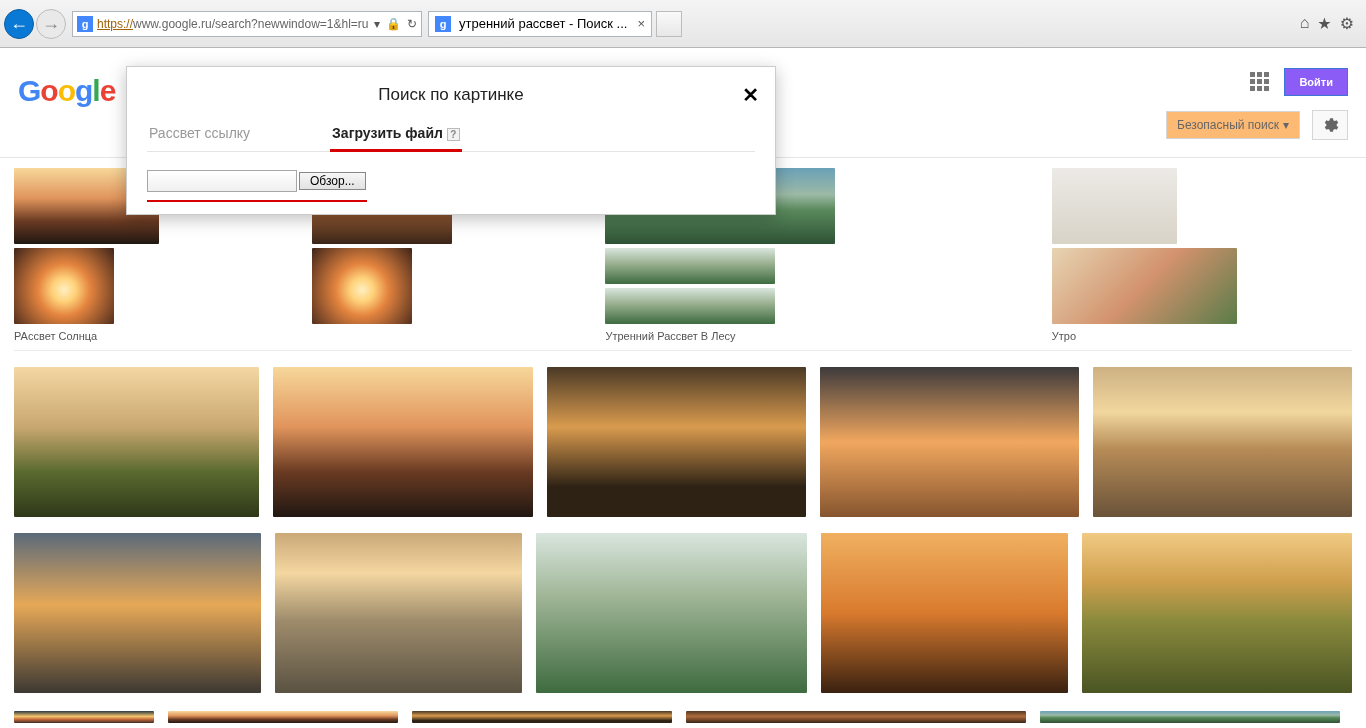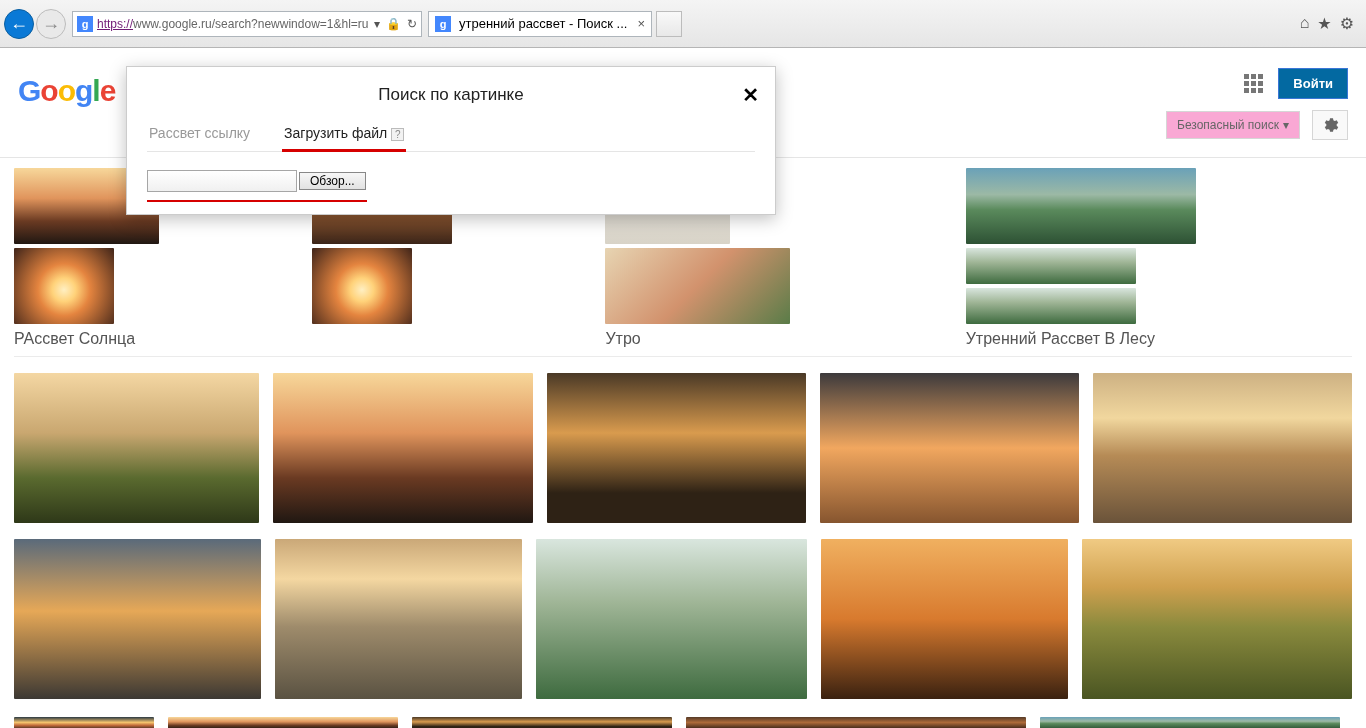--- a/index.html
+++ b/index.html
@@ -7,69 +7,69 @@
 
   
   .ie-bar { height: 48px; background: linear-gradient(#f4f4f4,#e6e6e6); border-bottom: 1px solid #b5b5b5; display: flex; align-items: center; padding: 0 4px; position: relative; }
   .ie-nav { display: flex; align-items: center; gap: 2px; }
   .nav-circle { width: 30px; height: 30px; border-radius: 50%; display:flex; align-items:center; justify-content:center; font-size:18px; font-weight:bold; }
   .nav-back { background:#0a79d6; color:#fff; border:1px solid #0a5ea0; }
   .nav-fwd { background:#e9e9e9; color:#888; border:1px solid #bcbcbc; }
   .addr-wrap { margin-left:6px; display:flex; align-items:center; background:#fff; border:1px solid #aeb5bb; height:26px; width:350px; padding:0 4px; }
   .favicon-g { width:16px; height:16px; background:#4387fd; color:#fff; font-size:11px; font-weight:bold; display:flex;align-items:center;justify-content:center; margin-right:4px;}
   .addr { flex:1; font-size:12px; color:#666; overflow:hidden; white-space:nowrap; }
-  .addr-black { color:#701a75;text-decoration:underline; }
+  .addr-black { color:#a16207;text-decoration:underline; }
   .addr-icons { display:flex; gap:6px; color:#555; font-size:12px; margin-left:4px;}
   .tab { margin-left:6px; display:flex; align-items:center; background:#fff; border:1px solid #aeb5bb; height:26px; padding:0 6px; gap:4px; }
   .tab-x { color:#555; margin-left:6px; cursor:pointer; }
   .new-tab { width:26px; height:26px; border:1px solid #bcbcbc; background:linear-gradient(#f9f9f9,#e8e8e8); margin-left:4px; }
   .wb-row { position:absolute; right:2px; top:2px; display:flex;}
   .wb { width:28px; height:20px; border:1px solid #555; display:flex; align-items:center; justify-content:center; font-size:11px; background:linear-gradient(#f0f0f0,#d8d8d8); margin-left:-1px;}
   .wb.close { background:linear-gradient(#e06a5a,#d03c28); color:#fff; border-color:#8f2a1e;}
   .wb svg { width:10px; height:10px; }
 
   .ie-right-icons { margin-left:auto; display:flex; gap:8px; color:#555; font-size:16px; padding-right:8px;}
   .ie-right-icons span { cursor:pointer; }
 
   
   .g-header { padding: 22px 18px 0 18px; display:flex; align-items:flex-start; position:relative; height:110px; border-bottom:1px solid #e5e5e5;}
   .g-logo { font-size:30px; font-weight:bold; letter-spacing:-1px; margin-top:4px;}
   .lg-b{color:#4285f4;} .lg-r{color:#ea4335;} .lg-y{color:#fbbc05;} .lg-g{color:#34a853;}
 
   .g-right { position:absolute; right:18px; top:20px; display:flex; align-items:center; gap:14px;}
   .apps-grid { width:20px; height:20px; display:grid; grid-template-columns:repeat(3,5px); grid-template-rows:repeat(3,5px); gap:2px;}
   .apps-grid i { background:#777; display:block; width:5px; height:5px;}
-  .signin-btn { background:#0369a1; color:#fff; padding:7px 14px; font-size:13px; font-weight:bold; border:1px solid #3a76d6; cursor:pointer;}
+  .signin-btn { background:#8b5cf6; color:#fff; padding:7px 14px; font-size:11px; font-weight:bold; border:1px solid #3a76d6; cursor:pointer;}
 
   .toolbar-row { position:absolute; right:18px; top:62px; display:flex; gap:12px; align-items:center;}
-  .safe-search { border:1px solid #d6d6d6; padding:6px 10px; color:#666; background:#f9a8d4; font-size:12px; display:flex; gap:4px; align-items:center;}
+  .safe-search { border:1px solid #d6d6d6; padding:6px 10px; color:#666; background:#fdba74; font-size:12px; display:flex; gap:4px; align-items:center;}
   .gear-btn { border:1px solid #d6d6d6; width:36px; height:30px; display:flex; align-items:center; justify-content:center; color:#666; background:#f9f9f9;}
 
   
   .sbi-dialog { position:absolute; left:126px; top:66px; width:650px; background:#fff; border:1px solid #ccc; box-shadow:0 4px 16px rgba(0,0,0,0.25); padding:18px 20px 22px; z-index:50;}
   .sbi-title { font-size:17px; color:#222; margin-bottom:14px;text-align:center;}
   .sbi-close { position:absolute; right:16px; top:16px; font-size:20px; font-weight:bold; cursor:pointer;}
   .sbi-tabs { display:flex; gap:30px; border-bottom:1px solid #e5e5e5; margin-bottom:18px; position:relative;}
   .sbi-tab { color:#999; font-size:14px; padding:6px 2px 10px; cursor:pointer; position:relative;}
-  .sbi-tab.active { color:#222; font-weight:normal; }
+  .sbi-tab.active { color:#222; font-weight:bold;margin-left:48px; }
   .sbi-tab.active::after { content:""; position:absolute; left:0; right:0; bottom:-1px; height:3px; background:#d60000;}
   .help-q { display:inline-block; width:13px; height:13px; border:1px solid #bbb; background:#f2f2f2; color:#888; font-size:10px; text-align:center; line-height:12px; margin-left:4px;}
   .file-row { display:flex; align-items:center; gap:2px; }
   .file-input { width:150px; height:22px; border:1px solid #a6a6a6; background:linear-gradient(#fff,#f0f0f0); }
   .browse-btn { height:18px; border:1px solid #888; background:linear-gradient(#f7f7f7,#e2e2e2); padding:0 10px; font-size:12px; cursor:pointer;}
   .file-wrap { position:relative; width:380px;}
   .file-wrap .red-line { position:absolute; left:0; width:220px; height:2px; background:#d60000; top:30px;}
 
   
   .results { padding: 10px 14px 0; }
   .related-row { display:flex; gap:60px; padding-bottom:8px; border-bottom:1px solid #ebebeb;}
   .related-group { }
   .rel-thumbs { display:flex; gap:4px; flex-wrap:wrap; }
   .thumb { background:#ccc; border-radius:1px; position:relative; overflow:hidden;}
-  .rel-label { margin-top:6px; color:#545454; font-size:16px; }
+  .rel-label { margin-top:6px; color:#545454; font-size:11px; }
   .sunset1 { background:linear-gradient(180deg,#2a3944 0%, #f6c56e 45%, #c0693a 70%, #3f2b22 100%);}
   .sunset2 { background:radial-gradient(circle at 50% 55%, #ffefc2 0%, #ffd27a 18%, #e4843f 40%, #3f2419 100%);}
   .sunset3 { background:linear-gradient(180deg,#f7d79a 0%, #e0945c 40%, #6a3a22 70%, #201712 100%);}
   .city { background:linear-gradient(180deg,#553a27 0%, #ae6b3a 45%, #3a2418 100%);}
   .lake { background:linear-gradient(180deg,#6aa1b8 0%, #9cb9a5 35%, #5a8a5c 55%, #2d5134 100%);}
   .forest { background:linear-gradient(180deg,#d9e6de 0%, #9fb596 40%, #3e6b3f 100%);}
   .morning { background:linear-gradient(180deg,#eceae6 0%, #d8d3c7 100%);}
   .breakfast { background:linear-gradient(135deg,#e7d4b2 0%, #d2926d 50%, #5a7c48 100%);}
   .clouds { background:linear-gradient(180deg,#3d3a3c 0%, #f1a75f 50%, #86552f 100%);}
   .seaset { background:linear-gradient(180deg,#cdb183 0%, #f1d79e 30%, #b68b56 55%, #6a533a 100%);}
@@ -202,34 +202,34 @@
       <div class="rel-label">РАссвет Солнца</div>
     </div>
     <div class="related-group">
       <div class="rel-thumbs">
         <div class="thumb city" style="width:140px;height:76px"></div>
         <div class="thumb sunset2" style="width:100px;height:76px"></div>
       </div>
     </div>
     <div class="related-group">
       <div class="rel-thumbs">
-        <div class="thumb morning" style="width:125px;height:76px"></div>
-        <div class="thumb breakfast" style="width:185px;height:76px"></div>
-      </div>
-      <div class="rel-label">Утро</div>
-    </div>
-    <div class="related-group">
-      <div class="rel-thumbs">
         <div class="thumb lake" style="width:230px;height:76px"></div>
         <div style="display:flex;flex-direction:column;gap:4px">
           <div class="thumb forest" style="width:170px;height:36px"></div>
           <div class="thumb forest" style="width:170px;height:36px"></div>
         </div>
       </div>
       <div class="rel-label">Утренний Рассвет В Лесу</div>
+    </div>
+    <div class="related-group">
+      <div class="rel-thumbs">
+        <div class="thumb morning" style="width:125px;height:76px"></div>
+        <div class="thumb breakfast" style="width:185px;height:76px"></div>
+      </div>
+      <div class="rel-label">Утро</div>
     </div>
   </div>
 
   <div class="img-row">
     <div class="img-tile hill thumb" style="width:248px"></div>
     <div class="img-tile sunset3 thumb" style="width:262px"></div>
     <div class="img-tile reeds thumb" style="width:262px"></div>
     <div class="img-tile clouds thumb" style="width:262px"></div>
     <div class="img-tile seaset thumb" style="width:262px"></div>
   </div>

